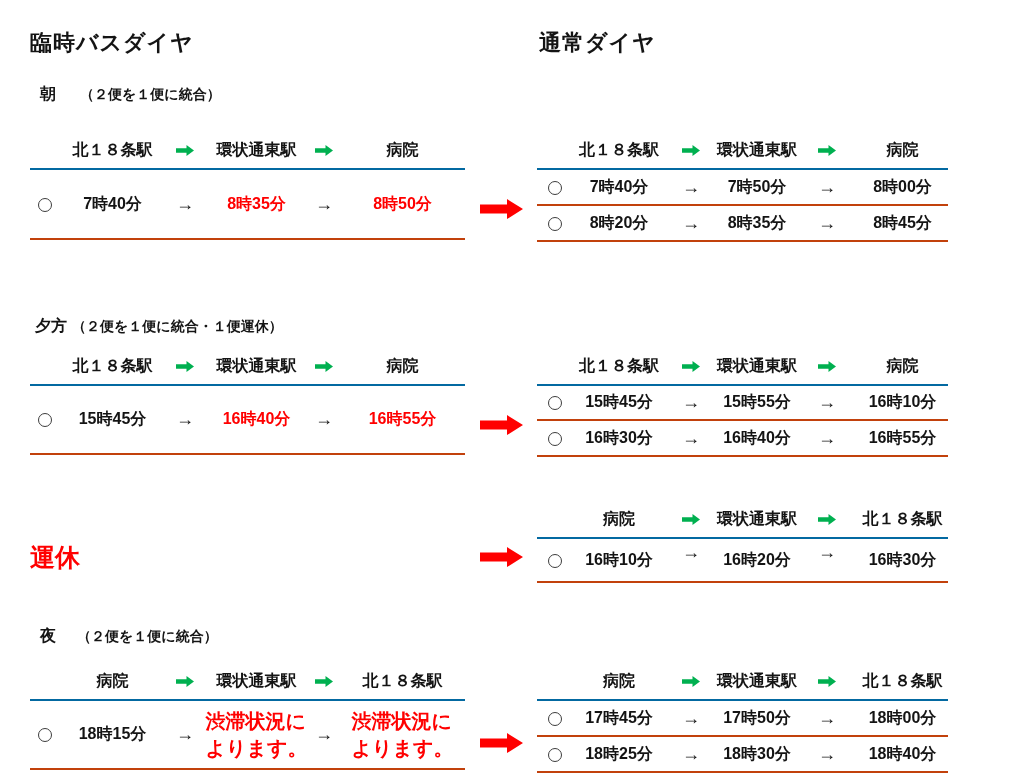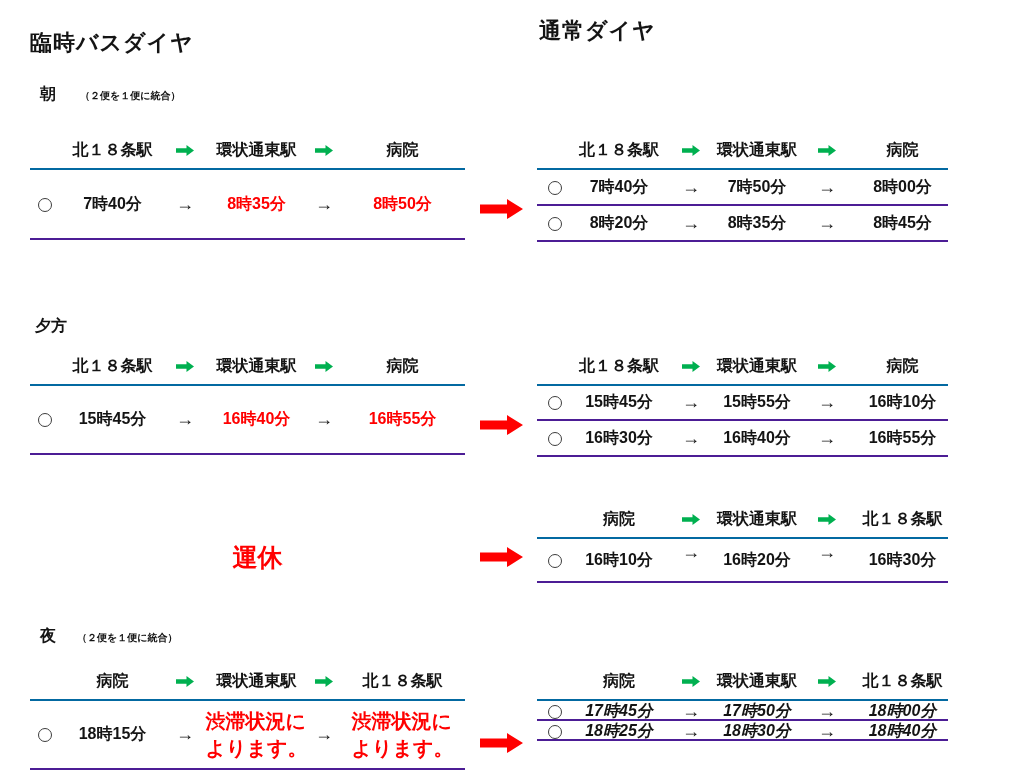--- a/index.html
+++ b/index.html
@@ -11,55 +11,56 @@
     color: #141414;
     position: relative;
     overflow: hidden;
   }
   .abs { position: absolute; }
   .title { font-size: 22px; line-height: 1.1; letter-spacing: 1px; }
   .sec { display: flex; align-items: baseline; }
   .sec-label { font-size: 16px; display: inline-block; }
   .w40 { min-width: 40px; }
   .w37 { min-width: 37px; }
-  .sec-note { font-size: 10px; }
+  .sec-note { font-size: 14px; }
 
   .tt { position: absolute; }
   .tt.l { left: 30px; width: 435px; }
   .tt.r { left: 537px; width: 411px; }
   .hdr { display: grid; height: 38px; align-items: center; border-bottom: 2px solid #0369a1; }
-  .row { display: grid; align-items: center; border-bottom: 2px solid #4c1d95; }
+  .row { display: grid; align-items: center; border-bottom: 2px solid #c2410c; }
   .gl { grid-template-columns: 30px 105px 40px 103px 32px 1fr; }
   .gr { grid-template-columns: 36px 92px 52px 80px 60px 1fr; }
   .h70 { height: 70px; } .h69 { height: 69px; }
   .h36 { height: 36px; } .h35 { height: 35px; }
-  .h44 { height: 44px; } .h37 { height: 20px; font-style: italic; }
+  .h44 { height: 44px; } .h37 { height: 36px; }
   .c { text-align: center; font-size: 16px; line-height: 1.15; }
   .ga svg { display: block; margin: 0 auto; }
   .circ { display: inline-block; width: 14px; height: 14px; border: 1.6px solid #3d3d3d; border-radius: 50%; vertical-align: middle; }
   .ba { font-size: 18px; }
   .ba.raise { position: relative; top: -8px; }
   .red { color: #FF0000; }
   .wrap2 { font-size: 20px; text-align: left; line-height: 1.35; justify-self: center; }
-  .suspended { position: absolute; left: 40px; top: 541px; width: 435px; text-align: center; font-size: 25px; color: #FF0000; }
+  .suspended { position: absolute; left: 30px; top: 541px; width: 435px; font-size: 25px; color: #FF0000; }
   .red-arrow { position: absolute; left: 480px; width: 43px; height: 20px; }
   .red-arrow svg { display: block; }
 </style>
 </head>
 <body>
 
 <div class="abs title" style="left:30px; top:31px">臨時バスダイヤ</div>
-<div class="abs title" style="left:539px; top:19px">通常ダイヤ</div>
+<div class="abs title" style="left:539px; top:31px">通常ダイヤ</div>
 
 <div class="abs sec" style="left:40px; top:84px">
   <span class="sec-label w40">朝</span>
   <span class="sec-note">（２便を１便に統合）</span>
 </div>
 <div class="abs sec" style="left:35px; top:316px">
   <span class="sec-label w37">夕方</span>
+  <span class="sec-note">（２便を１便に統合・１便運休）</span>
 </div>
 <div class="abs sec" style="left:40px; top:626px">
   <span class="sec-label w37">夜</span>
   <span class="sec-note">（２便を１便に統合）</span>
 </div>
 
 <div class="tt l" style="top:132px">
   <div class="hdr gl">
     <div class="c"></div>
     <div class="c">北１８条駅</div>

